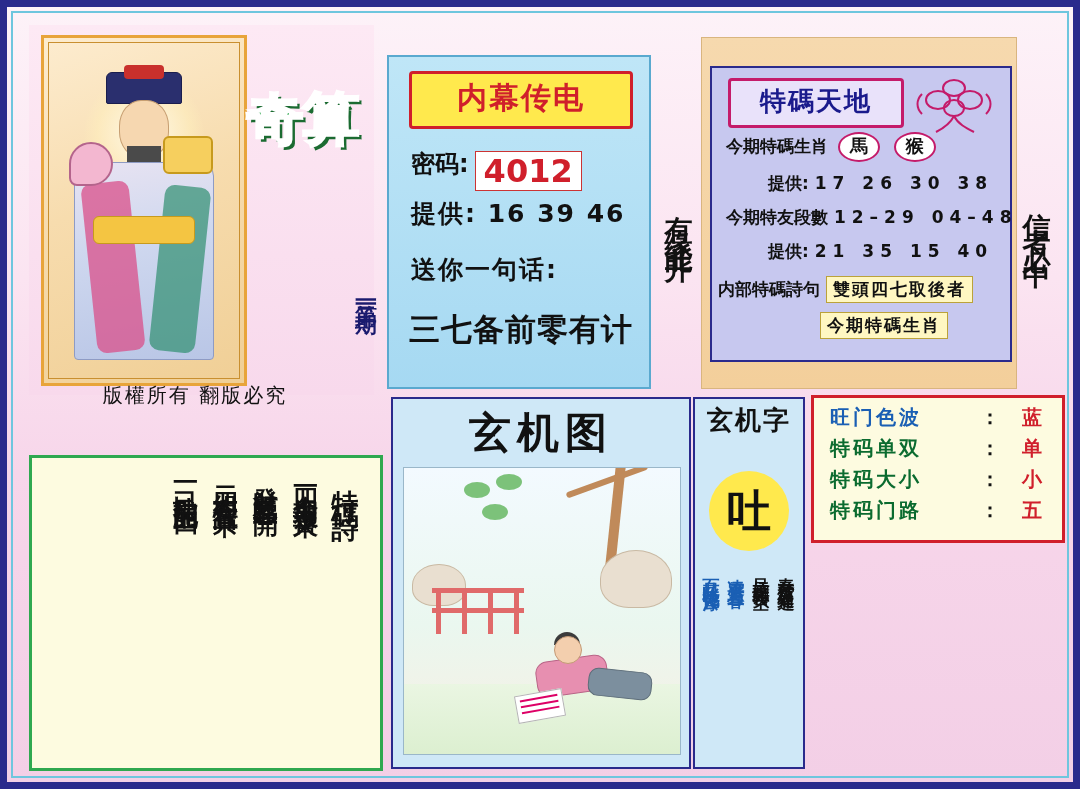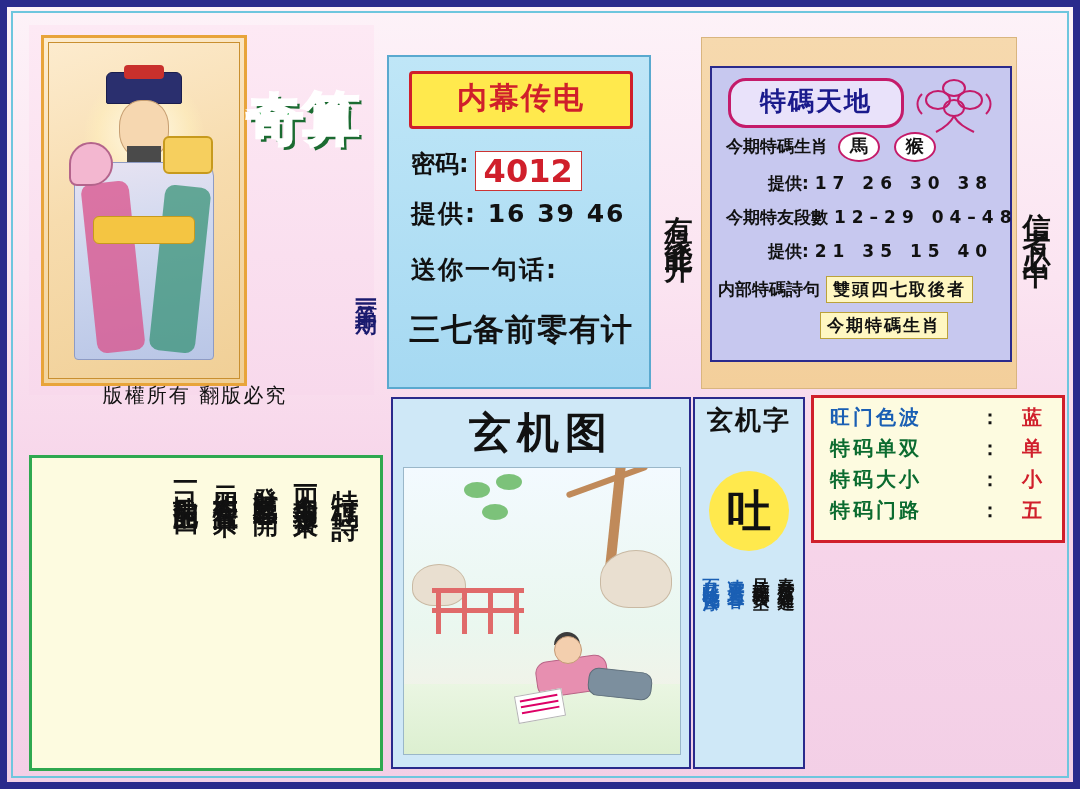--- a/index.html
+++ b/index.html
@@ -110,21 +110,21 @@
     position:absolute;left:694px;top:30px;width:314px;height:350px;
     background:linear-gradient(180deg,#f6d9ae 0%,#f3cf9b 100%);
     border:1px solid #d9b57f;
   }
   .tiandi{
     position:absolute;left:8px;top:28px;width:298px;height:292px;
     background:#c7c8ef;border:2px solid #2a2a8c;
   }
   .tdTitle{
     position:absolute;left:16px;top:10px;width:170px;height:44px;
-    background:#e9e2fa;border:3px solid #c41b6a;border-radius:18px;
+    background:#e9e2fa;border:3px solid #c41b6a;border-radius:4px;
     color:#1a1a8c;font-size:26px;font-weight:bold;text-align:center;line-height:40px;letter-spacing:2px;
   }
   .tdFlower{position:absolute;right:10px;top:6px;width:92px;height:62px;}
   .tdLine{position:absolute;font-size:17px;color:#111;font-weight:bold;white-space:nowrap;}
   .zodiac{
     display:inline-block;border:2px solid #c41b6a;background:#fff;border-radius:50%;
     width:38px;height:26px;line-height:24px;text-align:center;font-size:18px;color:#111;margin:0 4px;
   }
   .tdNums{letter-spacing:6px;}
   .poemline{

